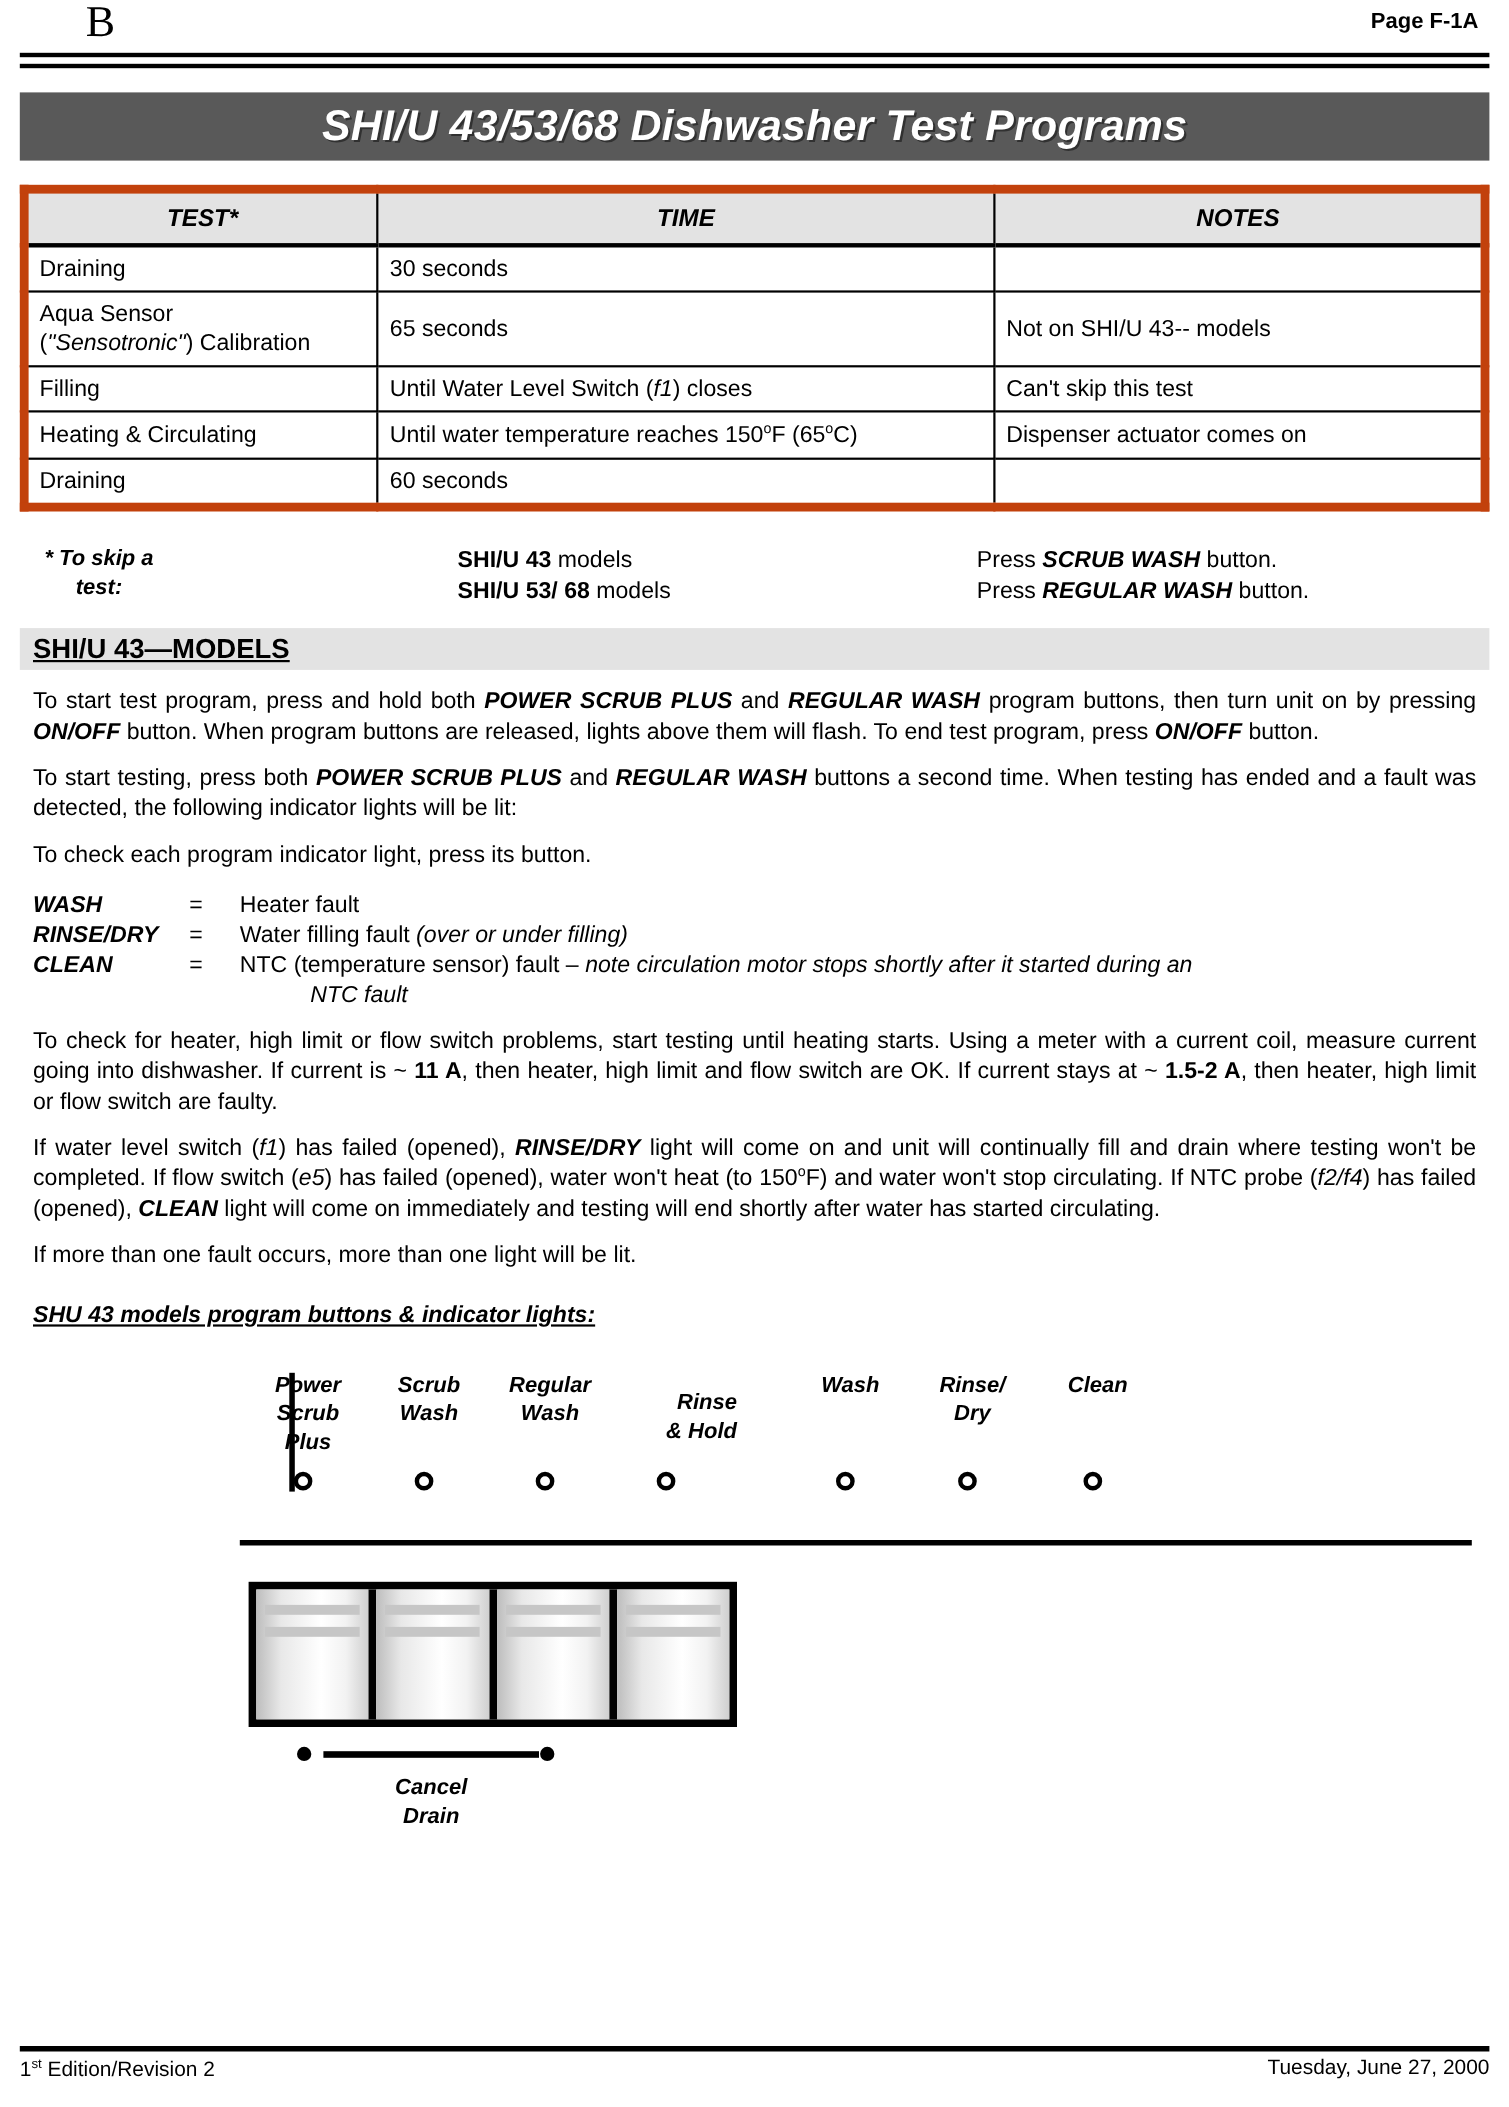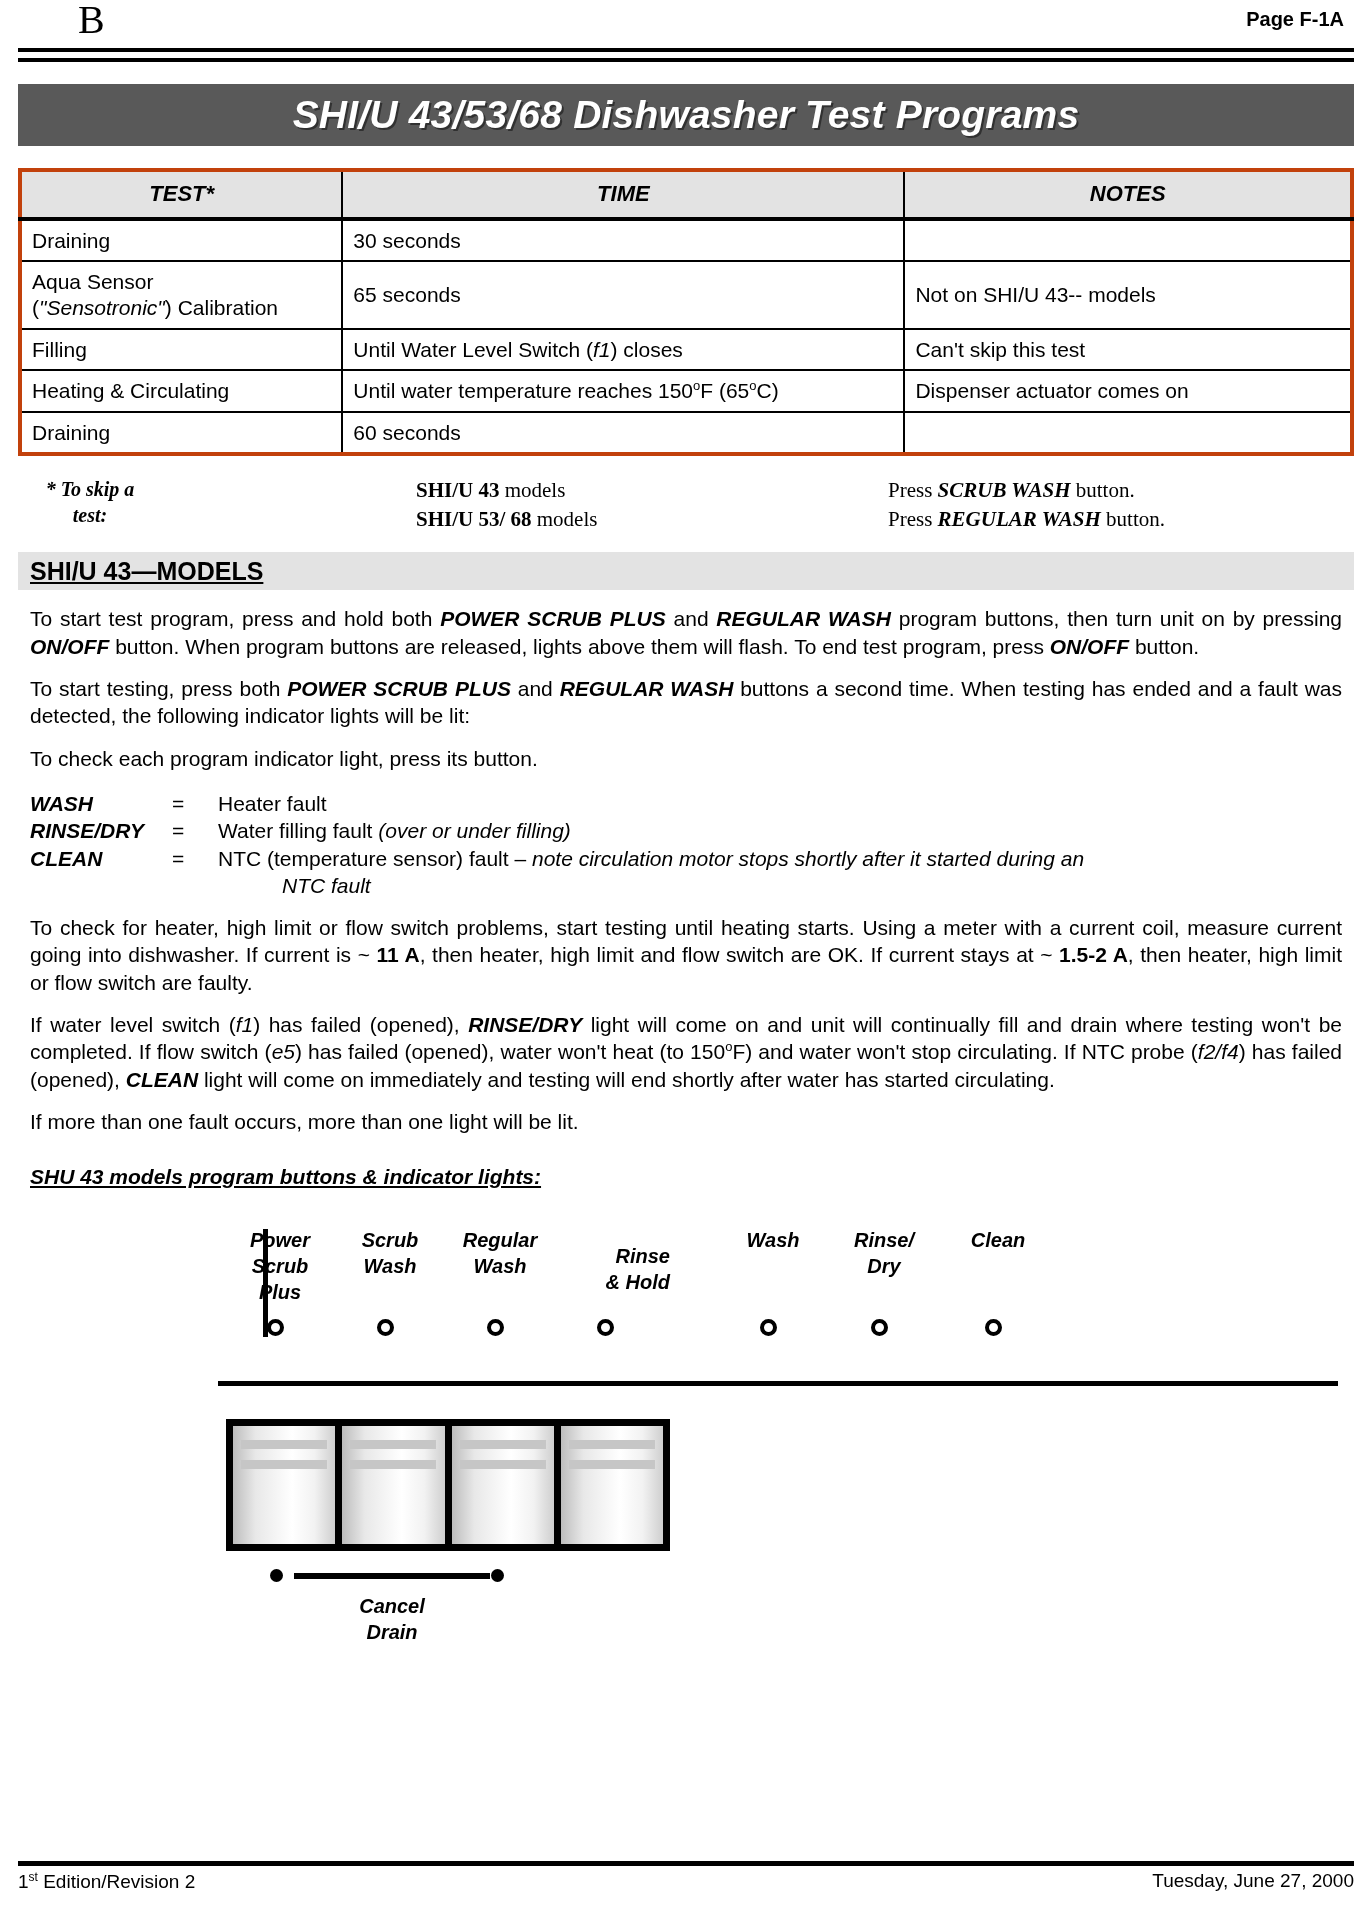--- a/index.html
+++ b/index.html
@@ -43,21 +43,21 @@
     letter-spacing:0.2px;
     text-shadow:2px 2px 0 rgba(0,0,0,.45);
   }
 
   
   table.tests {
     margin-top:22px;
     width:100%;
     border-collapse:collapse;
     table-layout:fixed;
-    border:4px solid #c2410c;
+    border:8px solid #c2410c;
   }
   table.tests th, table.tests td {
     border:2px solid #000;
     padding:7px 10px;
     font-size:21px;
     vertical-align:middle;
     line-height:1.22;
   }
   table.tests thead th {
     background:#e3e3e3;
@@ -69,25 +69,24 @@
     padding:9px 6px;
   }
   col.c1 { width:24.2%; }
   col.c2 { width:42.2%; }
   col.c3 { width:33.6%; }
   .sup { font-size:13px; vertical-align:super; }
   .ital { font-style:italic; }
 
   
   .skip {
-    margin-top:20px;
+    margin-top:30px;
     position:relative;
     height:56px;
     font-size:21px;
-    font-family:Liberation Serif, serif;
   }
   .skip .lbl { position:absolute; left:12px; top:0; font-weight:bold; }
   .skip .col-b { position:absolute; left:398px; top:0; }
   .skip .col-c { position:absolute; left:870px; top:0; }
   .skip .row { line-height:1.35; white-space:nowrap; }
   .skip b { font-weight:bold; }
   .skip i { font-style:italic; font-weight:bold; }
 
   
   .sec-band {

